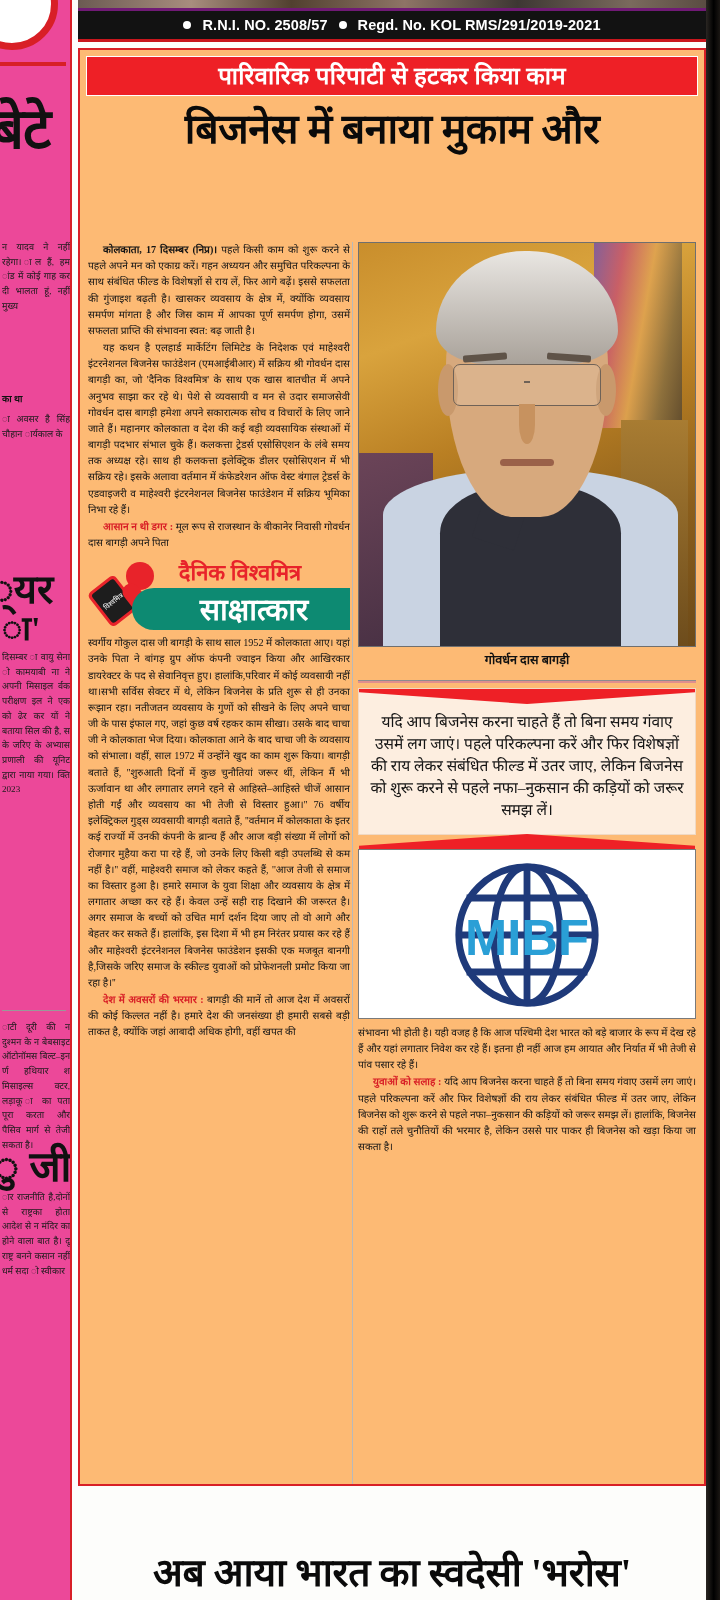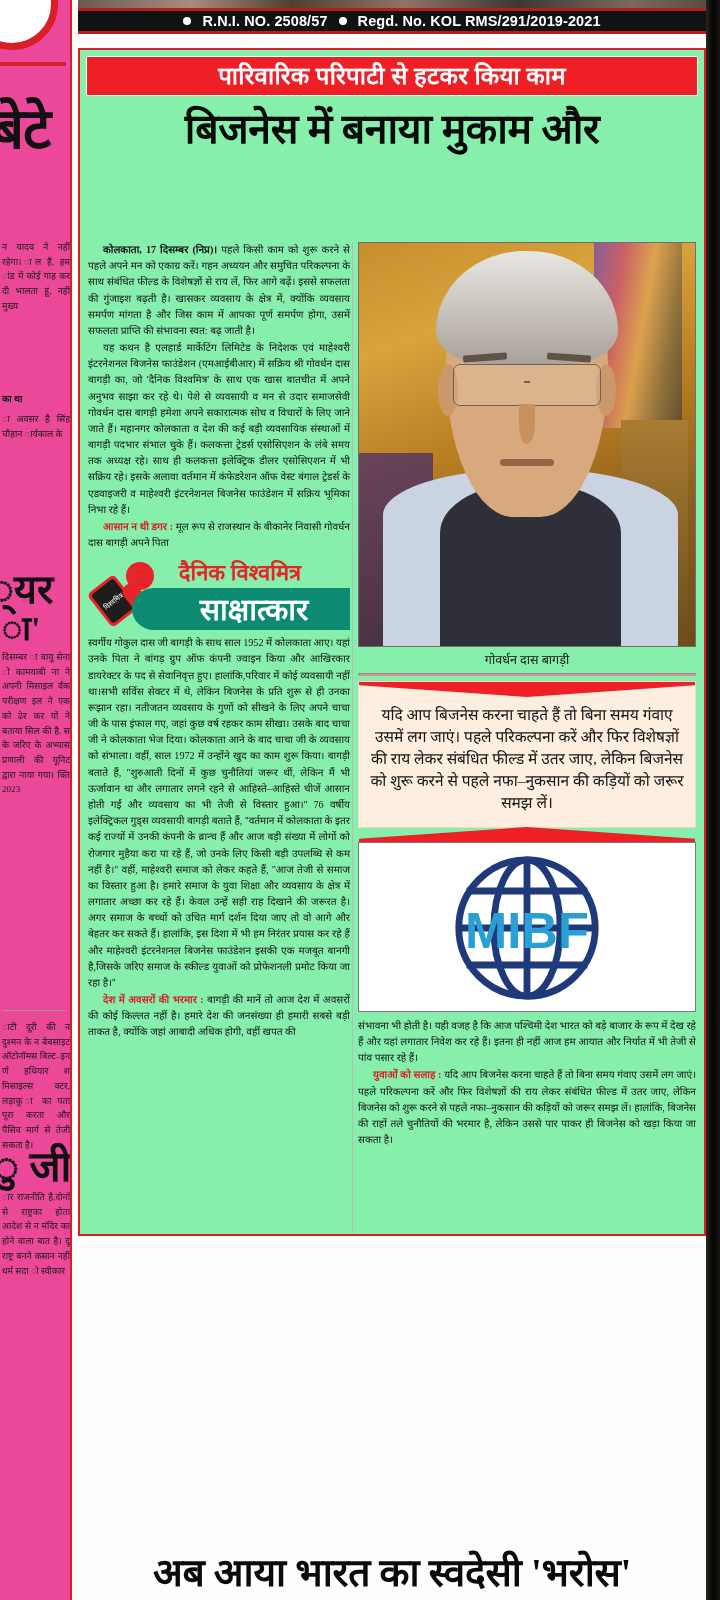--- a/index.html
+++ b/index.html
@@ -87,23 +87,23 @@
     position: absolute;
     left: -6px; top: 1136px;
     font-size: 42px; font-weight: 700; color: #111;
     white-space: nowrap;
   }
 
   
   .reg-bar {
     position: absolute;
     left: 78px; top: 8px;
-    width: 628px; height: 26px;
+    width: 628px; height: 34px;
     background: #121212;
-    border-top: 3px solid #b91c1c;
+    border-top: 3px solid #701a75;
     border-bottom: 3px solid #c9161d;
     display: flex;
     align-items: center;
     justify-content: center;
     gap: 11px;
     color: #fff;
   }
   .reg-bar .bullet {
     width: 8px; height: 8px; border-radius: 50%;
     background: #fff; flex: none;
@@ -119,23 +119,23 @@
     position: absolute;
     left: 78px; top: 0;
     width: 628px; height: 9px;
     background: linear-gradient(90deg,#6b5a52,#a88d7e 18%,#51402f 34%,#8e7466 52%,#3d3733 70%,#7a6a5d 88%,#5a4c42);
   }
 
   
   .article {
     position: absolute;
     left: 78px; top: 48px;
-    width: 628px; height: 1188px;
+    width: 628px; height: 1438px;
     border: 2.5px solid #d81f26;
-    background: #86efac;
+    background: #fdba74;
     overflow: hidden;
   }
 
   
   .kicker {
     margin: 6px 6px 0 6px;
     height: 40px;
     background: #ee2026;
     border: 1px solid #fff;
     display: flex;
@@ -263,22 +263,22 @@
   .ph-brow2 { position: absolute; right: 31%; top: 27.5%; width: 13%; height: 1.8%;
     background: #5f5348; border-radius: 2px; transform: rotate(4deg); }
   .ph-nose { position: absolute; left: 47.5%; top: 40%; width: 5%; height: 10%;
     background: #c7925f; border-radius: 0 0 50% 50%; }
   .ph-mouth { position: absolute; left: 42%; top: 53.5%; width: 16%; height: 1.9%;
     background: #9a6149; border-radius: 4px; }
 
   .photo-cap {
     text-align: center;
     font-size: 12.6px;
-    font-weight: 400;
-    padding: 4px 0 2px;
+    font-weight: 700;
+    padding: 4px 0 9px;
     color: #111;
   }
   .cap-rule { height: 1px; background: #8d8d8d; }
   .cap-rule2 { height: 2px; background: #e08e8e; margin-bottom: 5px; }
 
   
   .quote-box {
     position: relative;
     width: 100%;
     background: #fdeee0;

